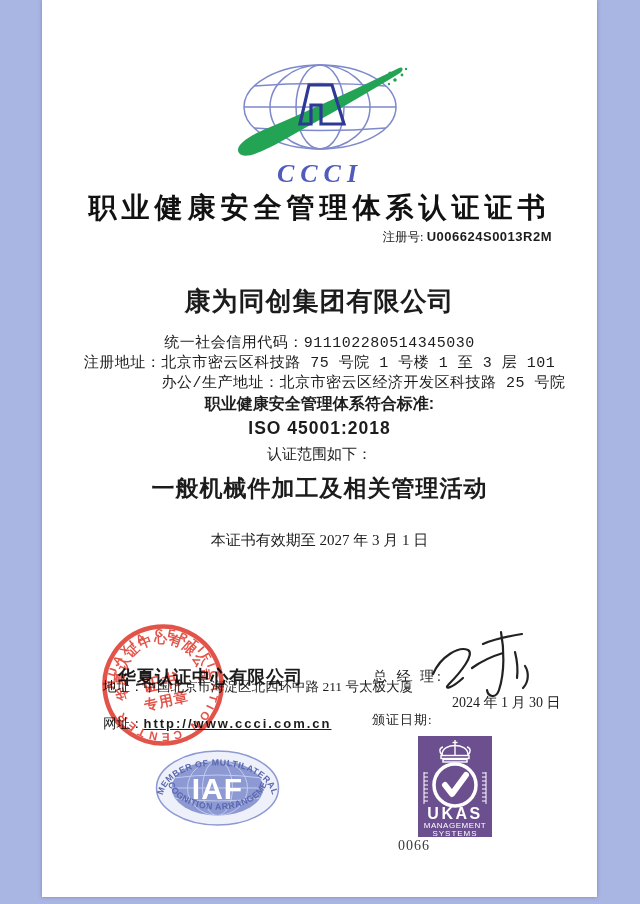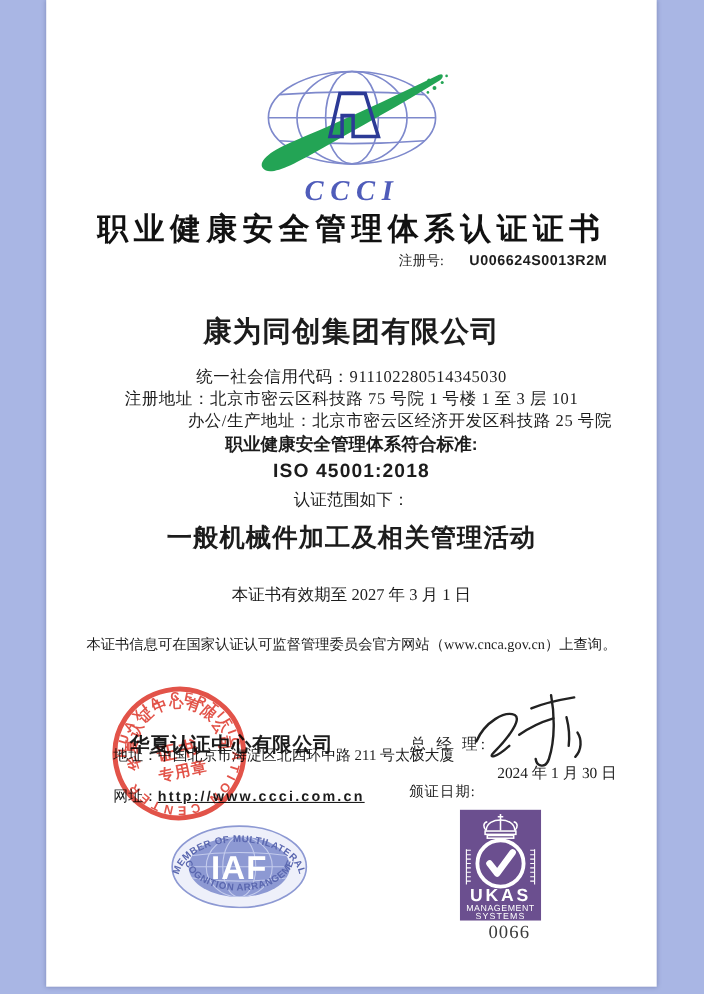--- a/index.html
+++ b/index.html
@@ -4,43 +4,43 @@
 <style>
   html,body{margin:0;padding:0;}
   body{width:640px;height:904px;position:relative;background:#a9b6e4;overflow:hidden;
        font-family:"Liberation Serif",serif;color:#1c1c1c;}
   .paper{position:absolute;left:42px;top:0;width:555px;height:897px;background:#ffffff;
          box-shadow:0 0 4px rgba(60,70,120,.4);}
   .abs{position:absolute;}
   .ctr{left:42px;width:555px;text-align:center;}
   .title{top:189px;font-size:28px;font-weight:bold;letter-spacing:5px;color:#111;}
   .regline{top:229px;left:330px;width:222px;text-align:right;font-size:12.5px;}
-  .regline b{font-family:"Liberation Sans",sans-serif;font-size:13px;letter-spacing:.5px;margin-left:20px;}
+  .regline b{font-family:"Liberation Sans",sans-serif;font-size:13px;letter-spacing:.5px;}
   .company{top:284px;font-size:26px;font-weight:bold;letter-spacing:1px;}
-  .info{font-size:15px;letter-spacing:.5px;}
+  .info{font-size:15px;letter-spacing:.5px;font-family:Liberation Mono, monospace;}
   .l-credit{top:333px;} .l-regaddr{top:353px;} .l-offaddr{top:373px;padding-left:44px;}
   .stdhead{top:394px;font-family:Liberation Sans, sans-serif;font-weight:bold;font-size:16px;}
   .iso{top:418px;font-family:"Liberation Sans",sans-serif;font-weight:bold;font-size:17.5px;letter-spacing:1px;}
   .scopehead{top:445px;font-family:"Liberation Sans",sans-serif;font-size:15px;}
   .scopetext{top:473px;font-size:23px;font-weight:bold;letter-spacing:1px;}
   .validity{top:531px;font-size:15px;}
   .notes{top:576px;font-size:13px;line-height:19px;}
   .issuer-name{left:118px;top:665px;font-size:18px;font-weight:bold;letter-spacing:.5px;}
   .issuer-addr{left:103px;top:678px;font-size:13.5px;}
   .issuer-web{left:103px;top:715px;font-size:13.5px;}
   .issuer-web b{font-family:"Liberation Sans",sans-serif;font-size:13px;letter-spacing:2px;
                 text-decoration:underline;}
   .gm{left:373px;top:668px;font-size:14px;letter-spacing:3px;}
   .datelabel{left:372px;top:711px;font-size:13px;letter-spacing:1px;}
   .dateval{left:452px;top:694px;font-size:14px;}
   .sig{left:425px;top:626px;}
   .stamp{left:100px;top:622px;opacity:.88;mix-blend-mode:multiply;}
   .iaf{left:155px;top:750px;}
   .ukas{left:418px;top:736px;}
-  .ukasnum{left:408px;top:838px;width:74px;text-align:right;font-size:17px;color:#3a3a3a;letter-spacing:1px;}
+  .ukasnum{left:398px;top:838px;width:74px;text-align:left;font-size:14px;color:#3a3a3a;letter-spacing:1px;}
 </style>
 </head>
 <body>
 
 <div class="paper"></div>
 
 <svg class="abs" style="left:232px;top:58px;" width="176" height="128" viewBox="0 0 176 128">
   <g stroke="#7e89cc" stroke-width="1.5" fill="none">
     <ellipse cx="88" cy="49" rx="76" ry="42"></ellipse>
     <ellipse cx="88" cy="49" rx="50" ry="42"></ellipse>
@@ -81,21 +81,20 @@
   <span>办公/生产地址：</span><span>北京市密云区经济开发区科技路 25 号院</span>
 </div>
 
 <div class="abs ctr stdhead">职业健康安全管理体系符合标准:</div>
 <div class="abs ctr iso">ISO 45001:2018</div>
 <div class="abs ctr scopehead">认证范围如下：</div>
 <div class="abs ctr scopetext">一般机械件加工及相关管理活动</div>
 <div class="abs ctr validity">本证书有效期至 2027 年 3 月 1 日</div>
 
 <div class="abs ctr notes">
-  <div>本证书信息可在国家认证认可监督管理委员会官方网站（www.cnca.gov.cn）上查询。</div>
 </div>
 
 <div class="abs issuer-name">华夏认证中心有限公司</div>
 <div class="abs issuer-addr">
   <span>地址：</span><span>中国北京市海淀区北四环中路 211 号太极大厦</span>
 </div>
 <div class="abs issuer-web">
   <span>网址：</span><b>http://www.ccci.com.cn</b>
 </div>
 

